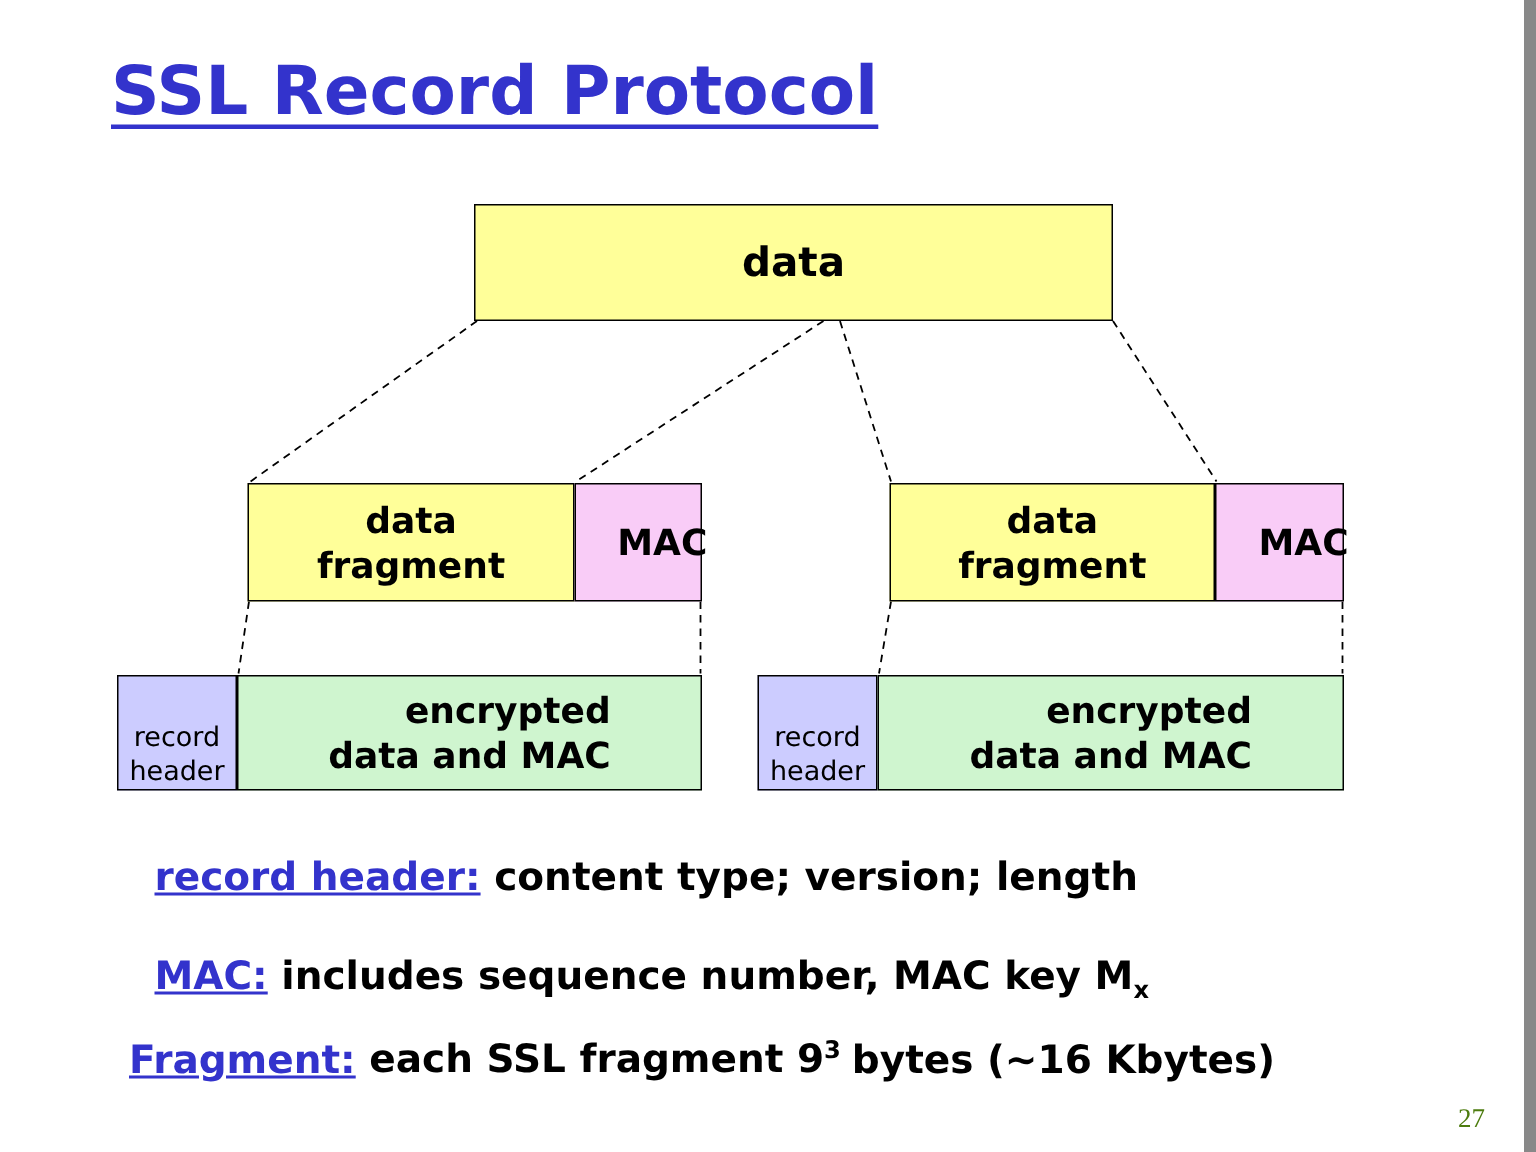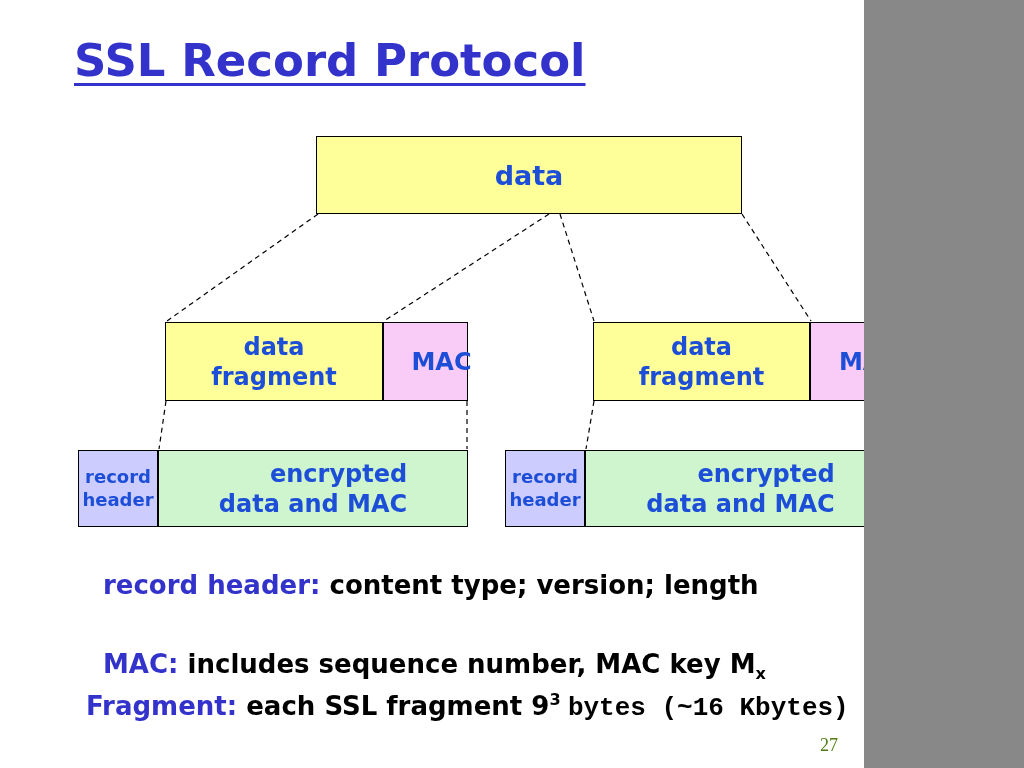--- a/index.html
+++ b/index.html
@@ -1,59 +1,60 @@
 <!DOCTYPE html>
 <html style="--title-blue: #3333CC; --label-blue: #3333CC; --data-yellow: #FFFF99; --mac-pink: #F9CCF7; --record-header-lavender: #CCCCFF; --encrypted-green: #CFF5CF; --line-black: #000000;"><head>
 <meta charset="utf-8">
 <style>
   html,body{margin:0;padding:0;background:#888;}
   .slide{
     position:relative;
-    width:864px;height:768px;
+    width:1016px;height:768px;
     background:#ffffff;
     font-family:"DejaVu Sans", sans-serif;
     overflow:hidden;
   }
   .abs{position:absolute;box-sizing:border-box;}
   .slide-title{
     left:74px;top:34px;
     font-size:45px;
     font-weight:bold;
     color:var(--title-blue,#3333CC);
     text-decoration:underline;
     text-decoration-thickness:3px;
     text-underline-offset:7px;
     letter-spacing:0px;
   }
   .box{
     border:1px solid #000;
     display:flex;align-items:center;justify-content:center;
     text-align:center;
-    color:#1d4ed8;
+    color:#000000;
     font-weight:bold;
   }
   .multiline{white-space:pre-line;line-height:1.25;}
   .data-box{
     left:316px;top:136px;width:426px;height:78px;
     background:var(--data-yellow,#FFFF99);
     font-size:27px;
   }
   .fragment-box{
     background:var(--data-yellow,#FFFF99);
     font-size:24px;
   }
   .mac-box{
     background:var(--mac-pink,#F9CCF7);
     font-size:24px;
     padding-left:32px;
   }
   .record-header-box{
     background:var(--record-header-lavender,#CCCCFF);
     font-size:18px;
-    font-weight:bold;
+    font-weight:normal;
+    align-items:flex-end;
   }
   .encrypted-box{
     background:var(--encrypted-green,#CFF5CF);
     font-size:24px;
     text-align:right;
   }
   .frag-left{left:165px;top:322px;width:218px;height:79px;}
   .mac-left{left:383px;top:322px;width:85px;height:79px;}
   .frag-right{left:593px;top:322px;width:217px;height:79px;}
   .mac-right{left:810px;top:322px;width:86px;height:79px;}
@@ -61,27 +62,27 @@
   .enc-left{left:158px;top:450px;width:310px;height:77px;}
   .rh-right{left:505px;top:450px;width:80px;height:77px;}
   .enc-right{left:585px;top:450px;width:311px;height:77px;}
   .lines-svg{left:0;top:0;width:1024px;height:768px;pointer-events:none;}
   .note{
     font-size:26px;
     font-weight:bold;
     color:#000;
     white-space:nowrap;
   }
-  .note-label{color:var(--label-blue,#3333CC);margin-right:0.35em;}
+  .note-label{color:var(--label-blue,#3333CC);margin-right:0.35em;text-decoration:underline;}
   .note-1{left:103px;top:570px;}
-  .note-2{left:103px;top:649px;}
+  .note-2{left:103px;top:636px;}
   .note-3{left:86px;top:690px;}
   .sub{font-size:62%;vertical-align:sub;}
   .sup{font-size:62%;vertical-align:super;}
-  .note-after{margin-left:0.28em;font-family:Liberation Mono, monospace;}
+  .note-after{margin-left:0.28em;}
   .page-number{
     right:26px;bottom:12px;
     font-family:"Liberation Serif", serif;
     font-size:18px;color:#4d7c0f;
   }
 </style>
 </head>
 <body>
 
 <div class="slide">

